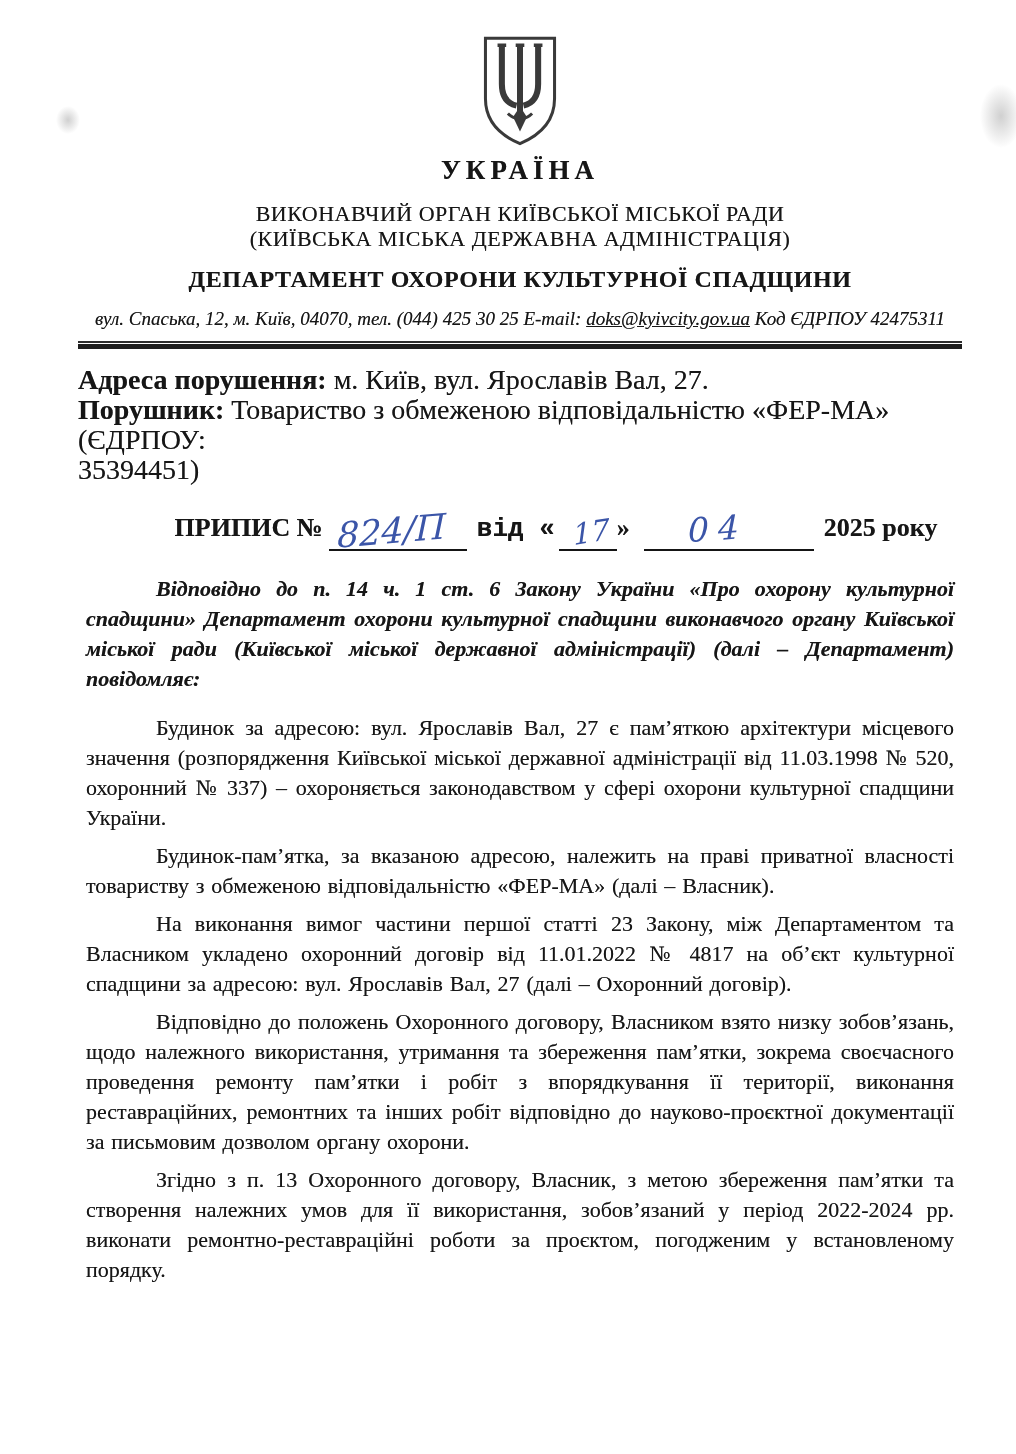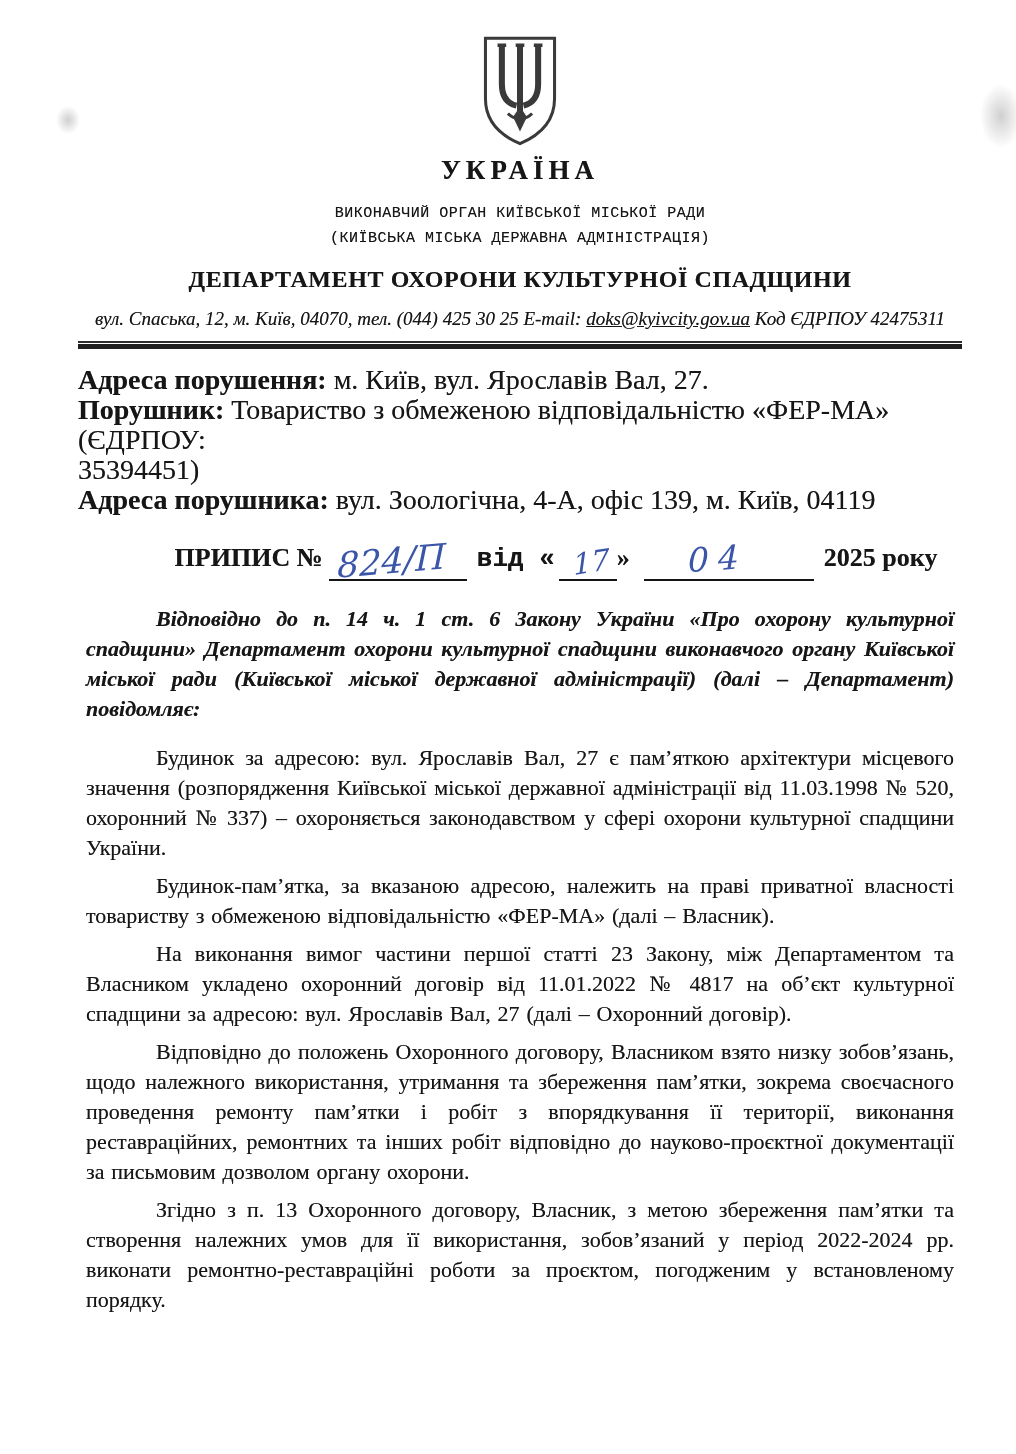--- a/index.html
+++ b/index.html
@@ -25,24 +25,23 @@
   .country {
     text-align: center;
     font-weight: bold;
     font-size: 27px;
     letter-spacing: 5px;
     margin-top: 2px;
     line-height: 32px;
   }
   .org-line {
     text-align: center;
-    font-size: 15px;
+    font-size: 22px;
     line-height: 25px;
     letter-spacing: 0.5px;
-    font-family: Liberation Mono, monospace;
   }
   .org-line.first { margin-top: 15px; }
   .dept-line {
     text-align: center;
     font-weight: bold;
     font-size: 24px;
     line-height: 30px;
     margin-top: 13px;
     letter-spacing: 0.6px;
   }
@@ -154,21 +153,20 @@
 
   <div class="contact-line">
     <span>вул. Спаська, 12, м. Київ, 04070,  тел. (044) 425 30 25 E-mail: </span><span class="email">doks@kyivcity.gov.ua</span><span> Код ЄДРПОУ 42475311</span>
   </div>
 
   <div class="rule"></div>
 
   <div class="addr">
     <div><b>Адреса порушення:</b><span> м. Київ, вул. Ярославів Вал, 27.</span></div>
     <div><b>Порушник:</b><span> Товариство з обмеженою відповідальністю «ФЕР-МА» (ЄДРПОУ:</span><br><span>35394451)</span></div>
-    <div><b>Адреса порушника:</b><span> вул. Зоологічна, 4-А, офіс 139, м. Київ, 04119</span></div>
   </div>
 
   <div class="title-line">
     <span>ПРИПИС №</span><span class="blank blank-num"><span class="hw hw-num">824/П</span></span><span class="vid-label">від «</span><span class="blank blank-day"><span class="hw hw-day">17</span></span><span>»</span><span class="blank blank-month"><span class="hw hw-month">04</span></span><span>2025 року</span>
   </div>
 
   <div class="body-text">
     <p class="lead">Відповідно до п. 14 ч. 1 ст. 6 Закону України «Про охорону культурної спадщини» Департамент охорони культурної спадщини виконавчого органу Київської міської ради (Київської міської державної адміністрації) (далі – Департамент) повідомляє:</p>
     <p>Будинок за адресою: вул. Ярославів Вал, 27 є пам’яткою архітектури місцевого значення (розпорядження Київської міської державної адміністрації від 11.03.1998 № 520, охоронний № 337) – охороняється законодавством у сфері охорони культурної спадщини України.</p>
     <p>Будинок-пам’ятка, за вказаною адресою, належить на праві приватної власності товариству з обмеженою відповідальністю «ФЕР-МА» (далі – Власник).</p>

